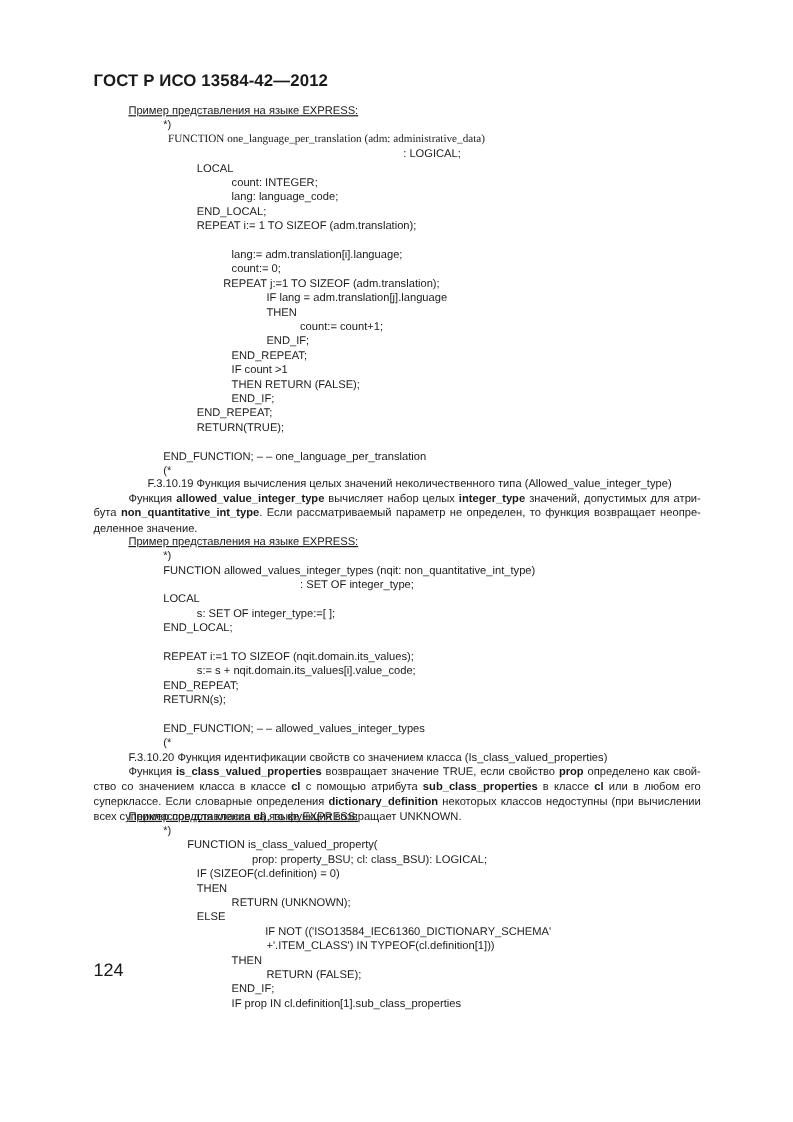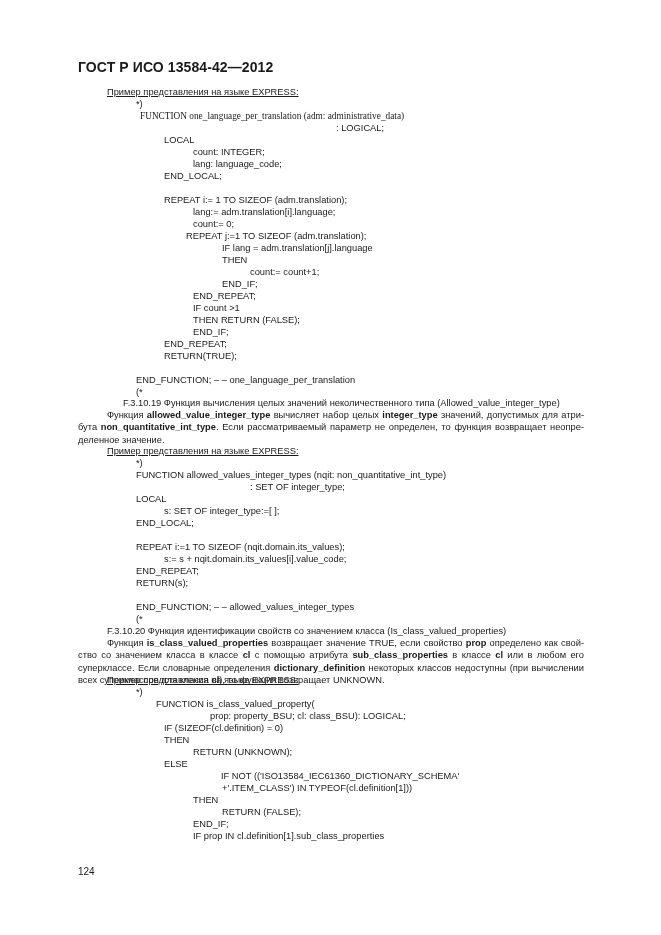--- a/index.html
+++ b/index.html
@@ -4,38 +4,38 @@
 <style>
   html, body { margin:0; padding:0; background:#ffffff; }
   body { width:661px; height:935px; position:relative; overflow:hidden;
          font-family:"Liberation Sans", sans-serif; color:#1a1a1a; }
   .hdr { position:absolute; left:78px; top:59px; font-weight:bold; font-size:14px; letter-spacing:0.1px; }
   .ln { position:absolute; font-size:9.3px; line-height:12px; white-space:pre; }
   .u { text-decoration:underline; }
   .b { font-weight:bold; }
   .para { position:absolute; left:78px; width:506px; font-size:9.3px; line-height:12.4px; text-align:justify; }
   .para .ind { display:inline-block; width:29px; }
-  .pnum { position:absolute; left:78px; top:866px; font-size:10px; }
+  .pnum { position:absolute; left:78px; top:800px; font-size:15px; }
 </style>
 </head>
 <body>
 
 <div>
   <div class="hdr">ГОСТ Р ИСО 13584-42—2012</div>
 
   <div class="ln u" style="left:107px;top:86px;">Пример представления на языке EXPRESS:</div>
   <div>
     <div class="ln" style="left:136px;top:98px;">*)</div>
     <div class="ln" style="left:140px;top:110px;font-family:Liberation Serif, serif;">FUNCTION one_language_per_translation (adm: administrative_data)</div>
     <div class="ln" style="left:336px;top:122px;">: LOGICAL;</div>
     <div class="ln" style="left:164px;top:134px;">LOCAL</div>
     <div class="ln" style="left:193px;top:146px;">count: INTEGER;</div>
     <div class="ln" style="left:193px;top:158px;">lang: language_code;</div>
     <div class="ln" style="left:164px;top:170px;">END_LOCAL;</div>
-    <div class="ln" style="left:164px;top:194px;">REPEAT i:= 1 TO SIZEOF (adm.translation);</div>
+    <div class="ln" style="left:164px;top:182px;">REPEAT i:= 1 TO SIZEOF (adm.translation);</div>
     <div class="ln" style="left:193px;top:206px;">lang:= adm.translation[i].language;</div>
     <div class="ln" style="left:193px;top:218px;">count:= 0;</div>
     <div class="ln" style="left:186px;top:230px;">REPEAT j:=1 TO SIZEOF (adm.translation);</div>
     <div class="ln" style="left:222px;top:242px;">IF lang = adm.translation[j].language</div>
     <div class="ln" style="left:222px;top:254px;">THEN</div>
     <div class="ln" style="left:250px;top:266px;">count:= count+1;</div>
     <div class="ln" style="left:222px;top:278px;">END_IF;</div>
     <div class="ln" style="left:193px;top:290px;">END_REPEAT;</div>
     <div class="ln" style="left:193px;top:302px;">IF count &gt;1</div>
     <div class="ln" style="left:193px;top:314px;">THEN RETURN (FALSE);</div>

